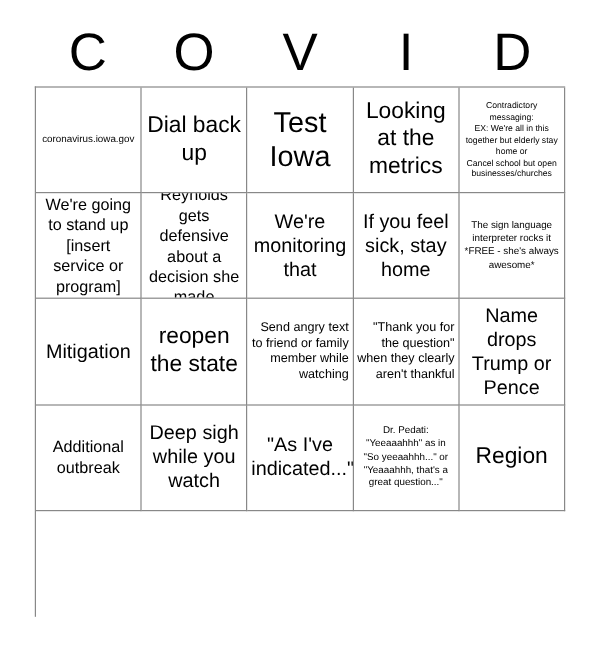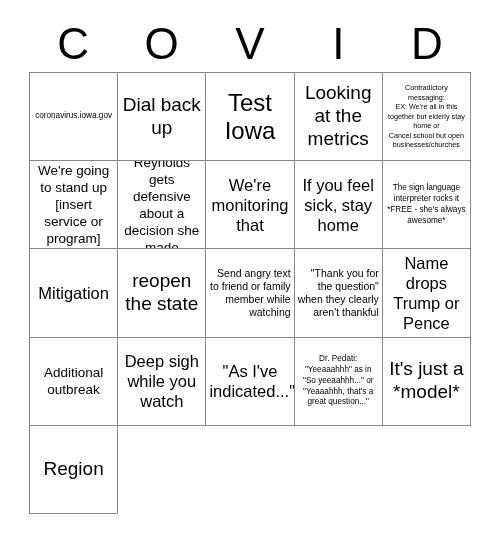--- a/index.html
+++ b/index.html
@@ -144,20 +144,17 @@
       <div class="cell sz-l">
         <span>Deep sigh while you watch</span>
       </div>
       <div class="cell sz-l">
         <span>"As I've indicated..."</span>
       </div>
       <div class="cell sz-xs">
         <span>Dr. Pedati: "Yeeaaahhh" as in "So yeeaahhh..." or "Yeaaahhh, that's a great question..."</span>
       </div>
       <div class="cell sz-xl">
-        <span>It's just a *model*</span>
-      </div>
-      <div class="cell sz-xl">
         <span>Region</span>
       </div>
     </div>
 
 </div>
 
 </body></html>

